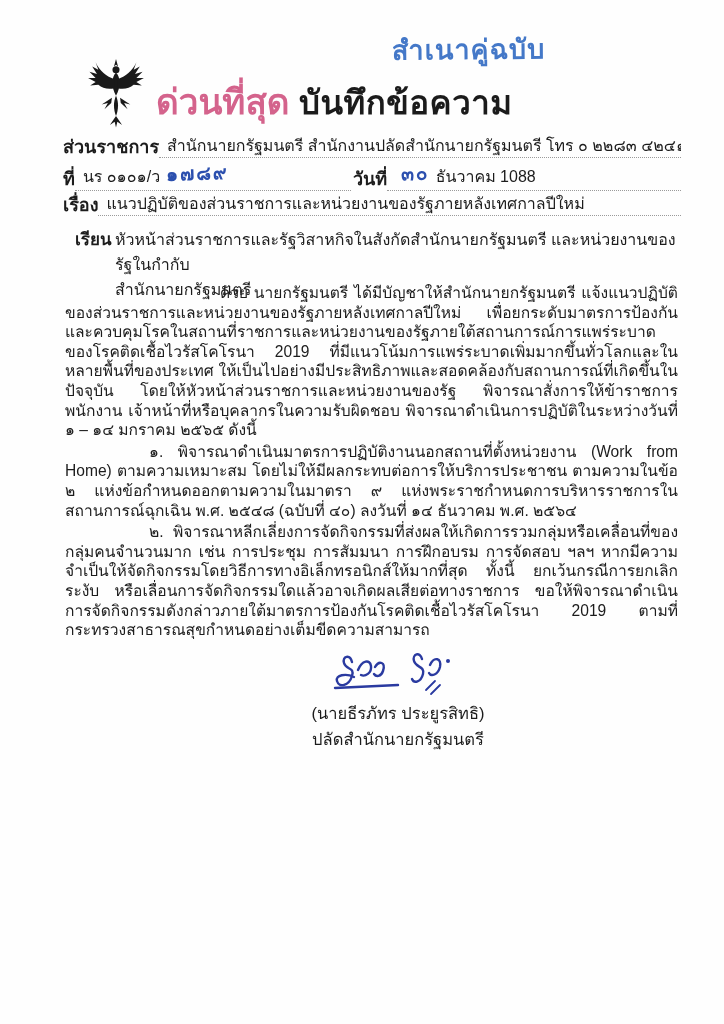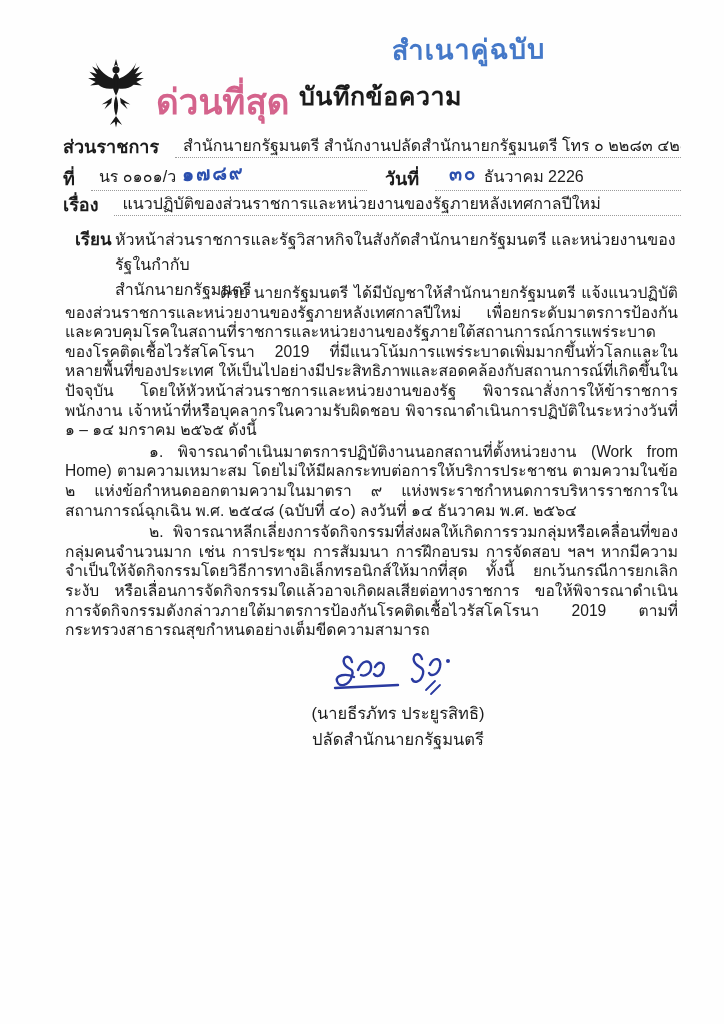--- a/index.html
+++ b/index.html
@@ -22,30 +22,30 @@
     letter-spacing:1px;
   }
   .garuda{position:absolute;left:82px;top:58px;width:68px;height:78px;}
   .urgency{
     position:absolute;left:156px;top:74px;
     font-size:35px;font-weight:bold;
     color:var(--urgency_pink,#d4638c);
   }
   .doc-title{
     position:absolute;left:299px;top:76px;
-    font-size:25px;font-weight:bold;
+    font-size:33px;font-weight:bold;
     color:var(--ink_black,#1b1b1b);
     letter-spacing:.5px;
     text-align:right;
   }
   
   .frow{
     position:absolute;left:63px;right:62px;
     display:flex;align-items:flex-end;
-    font-size:16px;line-height:1.2;gap:16px;
+    font-size:16px;line-height:1.2;
   }
   .frow .lbl{font-weight:bold;font-size:18px;white-space:nowrap;}
   .fill{
     border-bottom:1.5px dotted #9a9a9a;
     padding:0 0 2px 8px;white-space:nowrap;overflow:hidden;
   }
   .grow{flex:1;}
   .fixed1{width:268px;}
   .hand{
     color:var(--handwriting_blue,#2b4fae);
@@ -108,21 +108,21 @@
 
   <div class="frow row-agency">
     <span class="lbl">ส่วนราชการ</span>
     <span class="fill grow">สำนักนายกรัฐมนตรี สำนักงานปลัดสำนักนายกรัฐมนตรี โทร ๐ ๒๒๘๓ ๔๒๔๑</span>
   </div>
 
   <div class="frow row-number">
     <span class="lbl">ที่</span>
     <span class="fill fixed1"><span>นร ๐๑๐๑/ว</span><span class="hand">๑๗๘๙</span></span>
     <span class="lbl lbl-date">วันที่</span>
-    <span class="fill grow"><span class="hand">๓๐</span><span>ธันวาคม 2226</span></span>
+    <span class="fill grow"><span class="hand">๓๐</span><span>ธันวาคม 1088</span></span>
   </div>
 
   <div class="frow row-subject">
     <span class="lbl">เรื่อง</span>
     <span class="fill grow">แนวปฏิบัติของส่วนราชการและหน่วยงานของรัฐภายหลังเทศกาลปีใหม่</span>
   </div>
 
   <div class="to-block">
     <span class="lbl">เรียน</span>
     <span>

